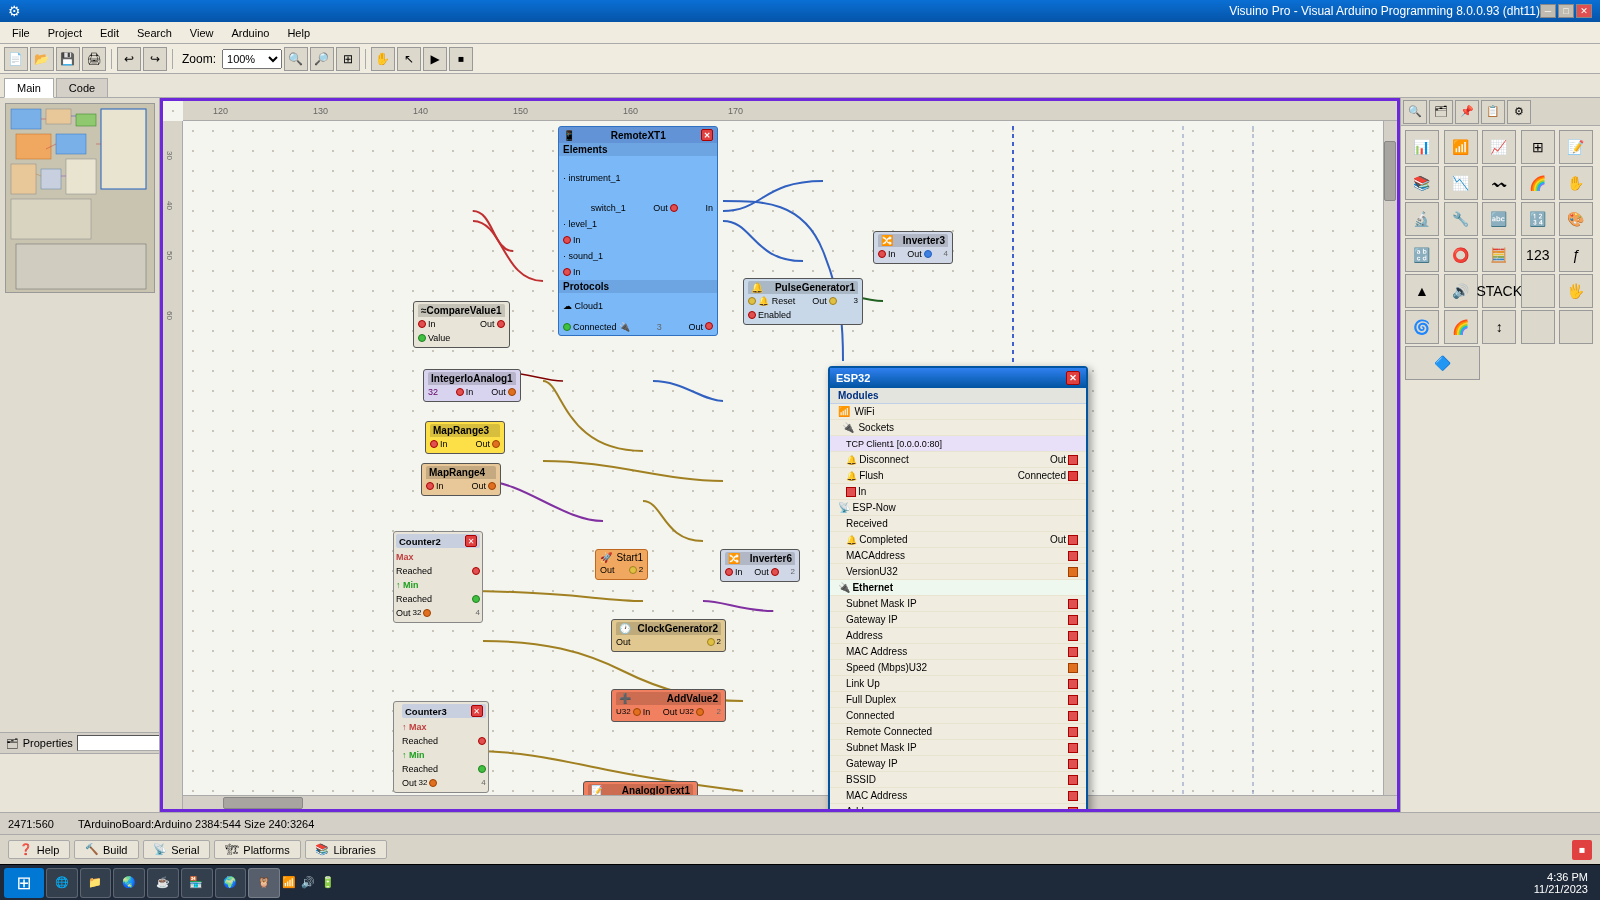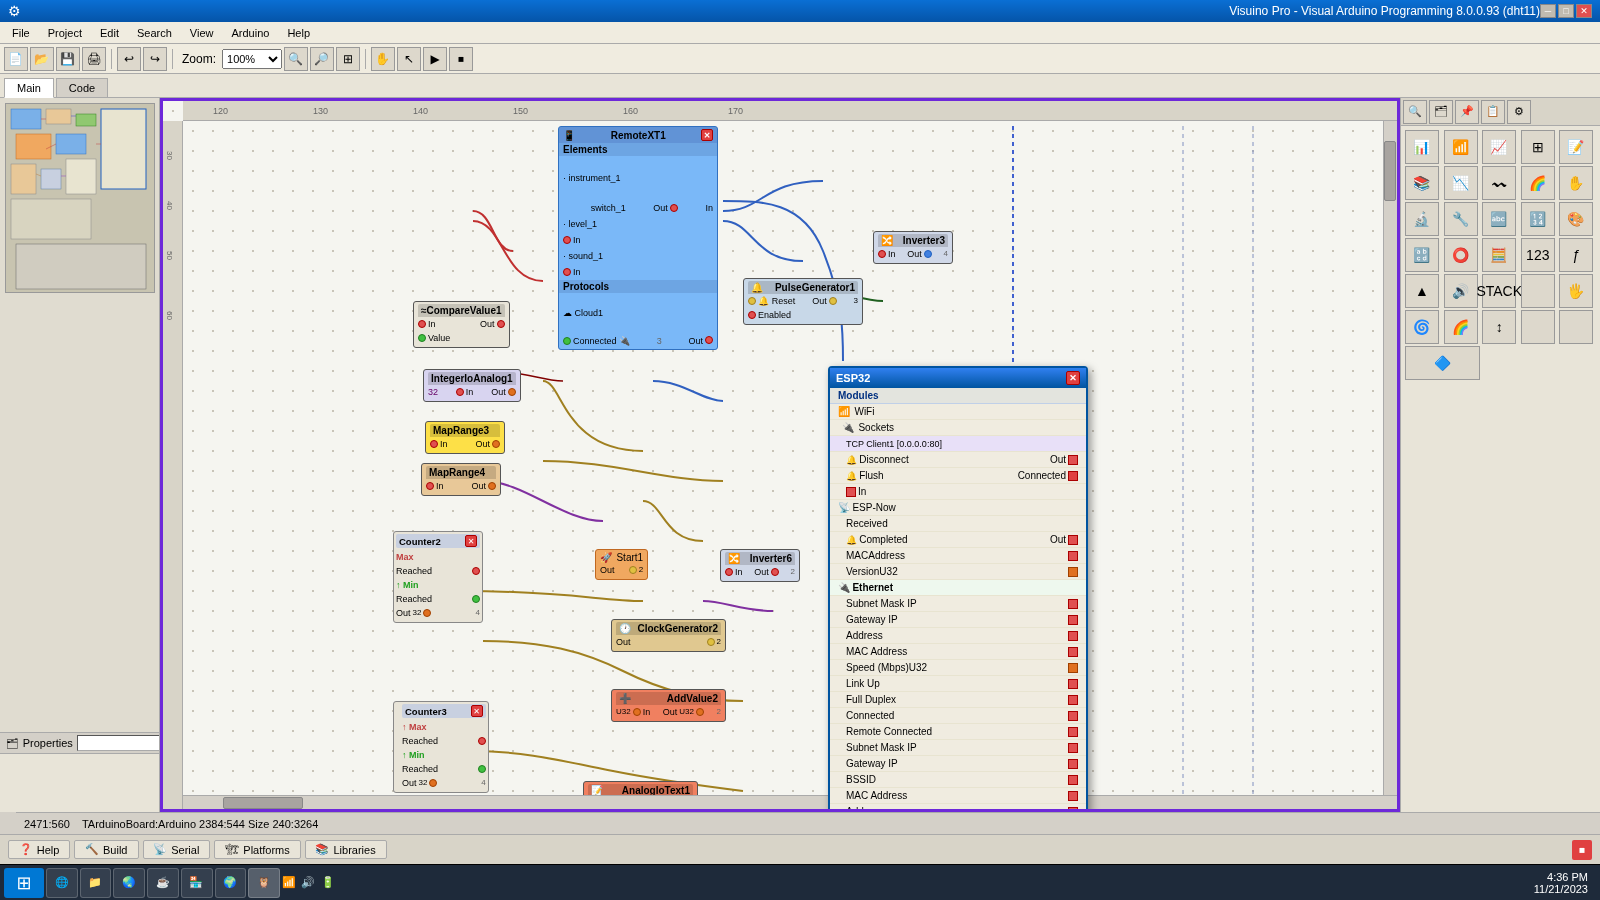--- a/index.html
+++ b/index.html
@@ -328,22 +328,21 @@
 
     
     #statusbar {
       height: 22px;
       background: #d4d0c8;
       border-top: 1px solid #aaa;
       display: flex;
       align-items: center;
       padding: 0 8px;
       font-size: 11px;
-      gap: 12px;
-      margin-left: 16px;
+      gap: 24px;
     }
 
     
     #bottombar {
       height: 30px;
       background: #d8d4c8;
       border-top: 1px solid #aaa;
       display: flex;
       align-items: center;
       padding: 0 8px;
@@ -651,21 +650,21 @@
         <div class="pin-row" style="padding:1px 4px;">
           <span style="display:flex;align-items:center;gap:2px;"><span class="pin-dot"></span> In</span>
         </div>
         <div class="pin-row" style="padding:1px 4px;">
           <span>· sound_1</span>
         </div>
         <div class="pin-row" style="padding:1px 4px;">
           <span style="display:flex;align-items:center;gap:2px;"><span class="pin-dot"></span> In</span>
         </div>
         <div class="section-header">Protocols</div>
-        <div class="pin-row" style="padding:13px 4px;">
+        <div class="pin-row" style="padding:6px 4px;">
           <span>☁ Cloud1</span>
         </div>
         <div class="pin-row" style="padding:1px 4px; justify-content:space-between;">
           <span style="display:flex;align-items:center;gap:2px;"><span class="pin-dot green"></span> Connected 🔌</span>
           <span style="font-size:9px;color:#666;">3</span>
           <span>Out<span class="pin-dot" style="margin-left:2px;"></span></span>
         </div>
       </div>
 
       <div class="block" style="left:250px; top:200px; background:#e8e4d8;">

